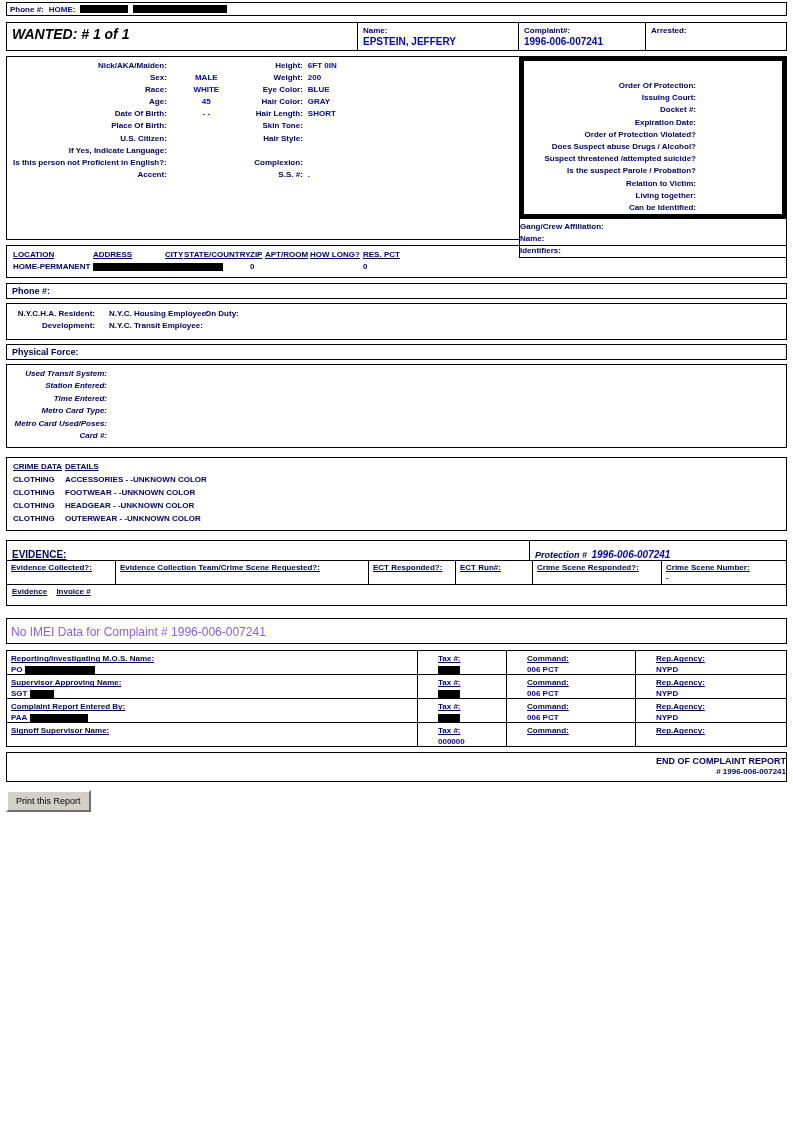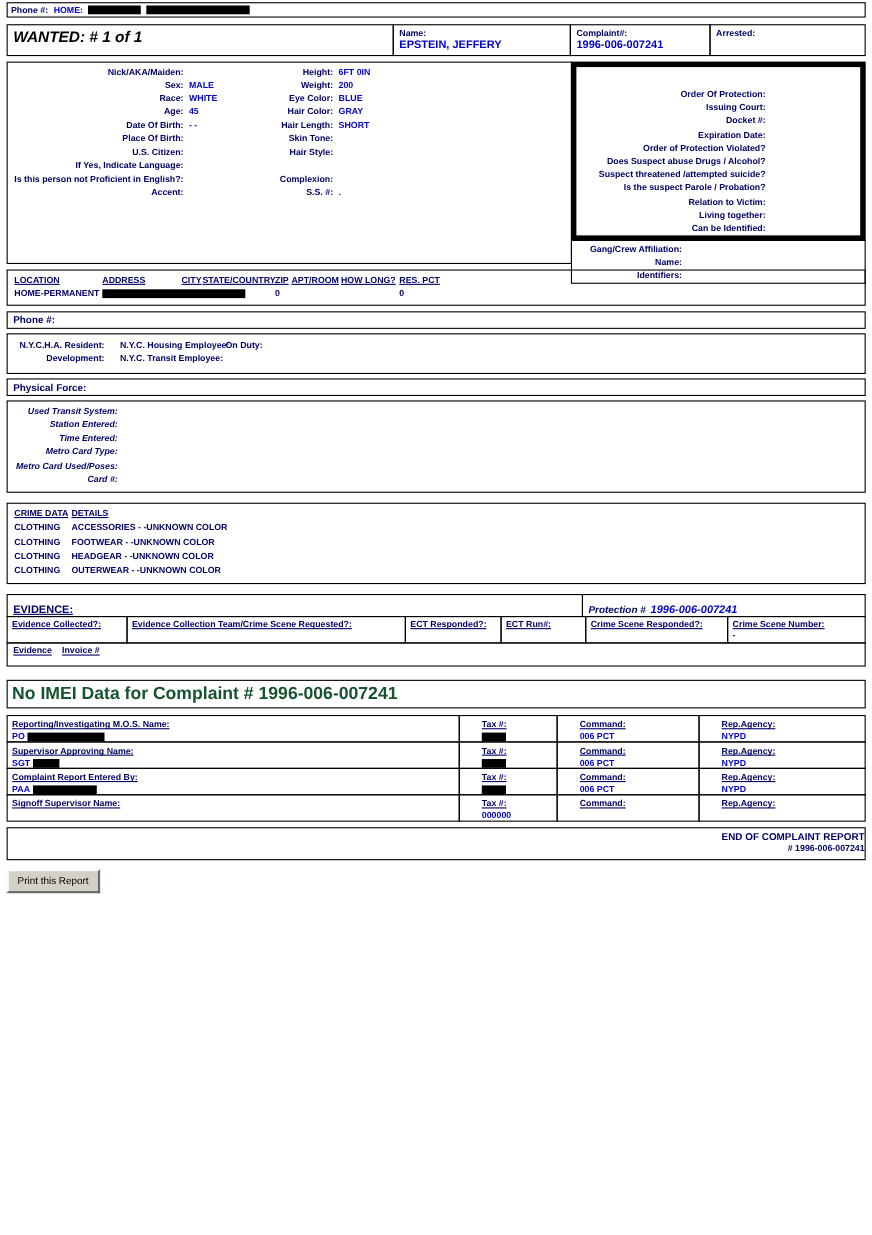--- a/index.html
+++ b/index.html
@@ -22,25 +22,25 @@
   .hdr-lab { font-size:8px; line-height:11px; }
   .hdr-val { font-size:10px; line-height:12px; white-space:nowrap; }
 
   
   .details { display:flex; height:184px; margin-bottom:5px; }
   .d-left { width:514px; border:1px solid #000; padding-top:3px; }
   .d-right { width:268px; margin-left:-1px; display:flex; flex-direction:column; }
   .prot-cell { border:5px solid #000000; flex:1; padding-top:19px; }
   .gang-cell { border:1px solid #000; margin-top:-1px; height:40px; padding-top:2px; }
   .prot-lab { width:172px; text-align:right; font-size:8px; line-height:12.2px; white-space:nowrap; }
-  .gang-lab { width:100px; text-align:right; font-size:8px; line-height:12px; white-space:nowrap; }
+  .gang-lab { width:100px; font-size:8px; line-height:12px; white-space:nowrap; }
   .ptable { border-collapse:collapse; }
   .ptable td { font-size:8px; line-height:12.1px; white-space:nowrap; padding:0; }
   .ptable td.pl { text-align:right; padding-left:6px; }
-  .ptable td.pv { padding-left:5px; min-width:74px; }
+  .ptable td.pv { padding-left:5px; min-width:74px;text-align:center; }
   .ptable td.pl2 { text-align:right; min-width:62px; padding-left:8px; }
   .ptable td.pv2 { padding-left:5px; min-width:60px; }
 
   
   .loc-box { border:1px solid #000; margin-bottom:5px; padding:3px 0 4px 6px; }
   .loc-row { display:flex; font-size:8px; line-height:12px; }
   .loc-row span { flex-shrink:0; white-space:nowrap; }
 
   
   .sec-head { border:1px solid #000; margin-bottom:4px; padding:2px 5px; font-size:9px; }
@@ -66,21 +66,21 @@
   .ev-cell + .ev-cell { margin-left:-1px; }
   .ev-r1 .ev-cell { height:21px; padding:3px 5px; }
   .ev-r2 { margin-top:-1px; }
   .ev-r2 .ev-cell { height:25px; padding:2px 4px; font-size:8px; line-height:10px; }
   .ev-title { font-size:10px; }
   .ev-links { border:1px solid #000; margin-top:-1px; height:22px; padding:2px 5px; font-size:8px; }
   .link { color:#000066; font-weight:bold; text-decoration:underline; cursor:pointer; margin-right:7px; }
 
   
   .imei-box { border:1px solid #000; margin:12px 0 6px 0; padding:3px 4px; }
-  .imei-text { font-size:16px; color:#14532d; font-weight:bold; }
+  .imei-text { font-size:12px; color:#8b5cf6; font-weight:normal; }
 
   
   .off-row { display:flex; }
   .off-row + .off-row { margin-top:-1px; }
   .off-cell { border:1px solid #000; padding:2px 4px; height:25px; }
   .off-cell + .off-cell { margin-left:-1px;padding-left:20px; }
   .off-label { font-size:8px; line-height:11px; text-decoration:underline; white-space:nowrap; }
   .off-val { font-size:8px; line-height:11px; }
 
   

